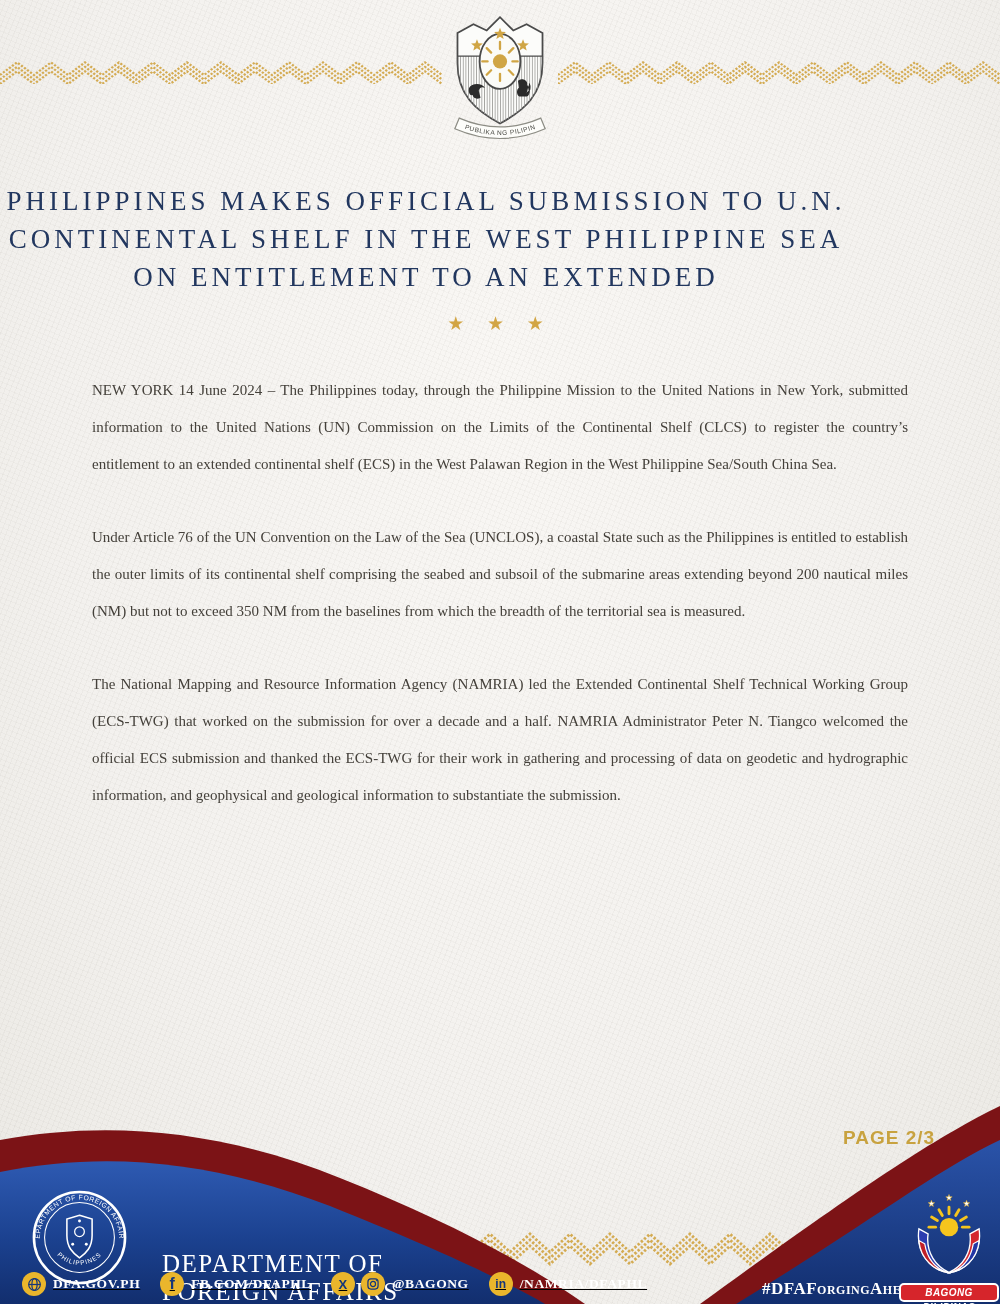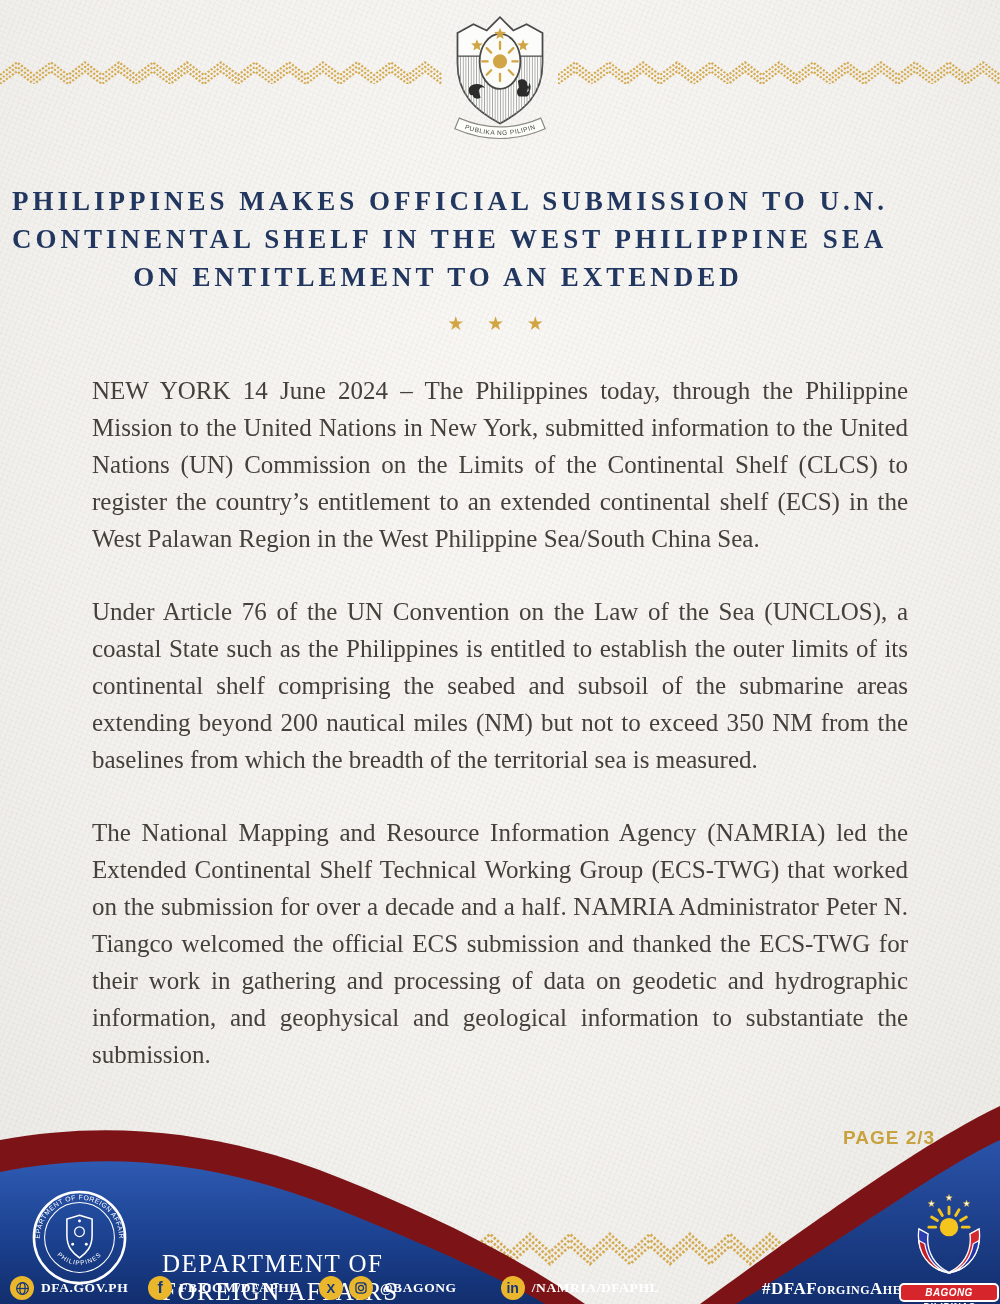--- a/index.html
+++ b/index.html
@@ -11,49 +11,49 @@
       repeating-linear-gradient(22deg, rgba(120,114,102,0.04) 0 1px, rgba(0,0,0,0) 1px 5px),
       radial-gradient(ellipse at 50% 28%, #f9f7f4 0%, #f3f1ee 62%, #ebe9e4 100%);
   }
   
   .band{position:absolute;top:57px;height:27px;width:442px;}
   .band.left{left:0;}
   .band.right{left:558px;}
   
   .emblem{position:absolute;left:438px;top:10px;width:124px;height:133px;}
   
-  .headline{position:absolute;left:12px;top:182px;width:852px;text-align:center;
-    color:#22375f;font-size:27px;line-height:38px;letter-spacing:4px;font-weight:700;}
+  .headline{position:absolute;left:0;top:182px;width:852px;text-align:center;
+    color:#22375f;font-size:27px;line-height:38px;letter-spacing:4px;font-weight:400;}
   .headline .tline{white-space:nowrap;}
   .stars-divider{position:absolute;left:0;top:312px;width:1000px;text-align:center;
     color:#d2a544;font-size:19px;letter-spacing:9px;}
   
   .copy{position:absolute;left:92px;top:372px;width:816px;color:#44403a;}
-  .copy p{margin:0 0 36px 0;font-size:25px;line-height:37px;text-align:justify;}
+  .copy p{margin:0 0 36px 0;font-size:15px;line-height:37px;text-align:justify;}
   .copy p:last-child{margin-bottom:11px;}
   
   .page-indicator{position:absolute;left:843px;top:1127px;
     font-family:"Liberation Sans",sans-serif;font-weight:bold;font-size:19px;
     letter-spacing:1px;color:#c8a23f;}
   
   .footer-art{position:absolute;left:0;top:1100px;width:1000px;height:204px;}
   .seal{position:absolute;left:31px;top:1189px;width:97px;height:97px;}
   .agency{position:absolute;left:162px;top:1202px;color:#ffffff;margin-top:48px;}
   .agency .a1,.agency .a2{font-size:25px;line-height:28px;letter-spacing:1.5px;}
   .agency .a3{font-family:"Liberation Sans",sans-serif;font-weight:bold;font-size:13px;
     letter-spacing:6px;margin-top:3px;}
-  .social-bar{position:absolute;left:10px;top:1272px;height:28px;display:flex;align-items:flex-end;}
+  .social-bar{position:absolute;left:22px;top:1272px;height:28px;display:flex;align-items:flex-start;text-decoration:underline;}
   .social-item{display:flex;align-items:center;gap:7px;margin-right:20px;}
   .social-item.tight{margin-right:6px;}
   .social-circle{width:24px;height:24px;border-radius:50%;background:#eab62c;
     display:flex;align-items:center;justify-content:center;flex:0 0 auto;
     color:#15367a;font-family:"Liberation Sans",sans-serif;font-weight:bold;}
   .glyph-f{font-size:16px;}
   .glyph-x{font-size:13px;}
-  .glyph-in{font-size:14px;text-transform:lowercase;margin-left:24px;}
+  .glyph-in{font-size:12px;text-transform:lowercase;}
   .social-label{color:#ffffff;font-size:13.5px;font-weight:bold;letter-spacing:0.6px;}
   .hashtag{position:absolute;left:762px;top:1279px;color:#ffffff;font-size:17px;
     font-variant:small-caps;font-weight:600;letter-spacing:0.5px;}
   .bagong-logo{position:absolute;left:905px;top:1192px;width:88px;height:92px;}
   .bagong-pill{position:absolute;left:899px;top:1283px;width:96px;height:15px;
     background:#d6252b;border:2px solid #ffffff;border-radius:5px;
     color:#ffffff;font-family:"Liberation Sans",sans-serif;font-style:italic;font-weight:bold;
     font-size:10px;letter-spacing:0.4px;text-align:center;line-height:15px;}
 </style>
 </head>

